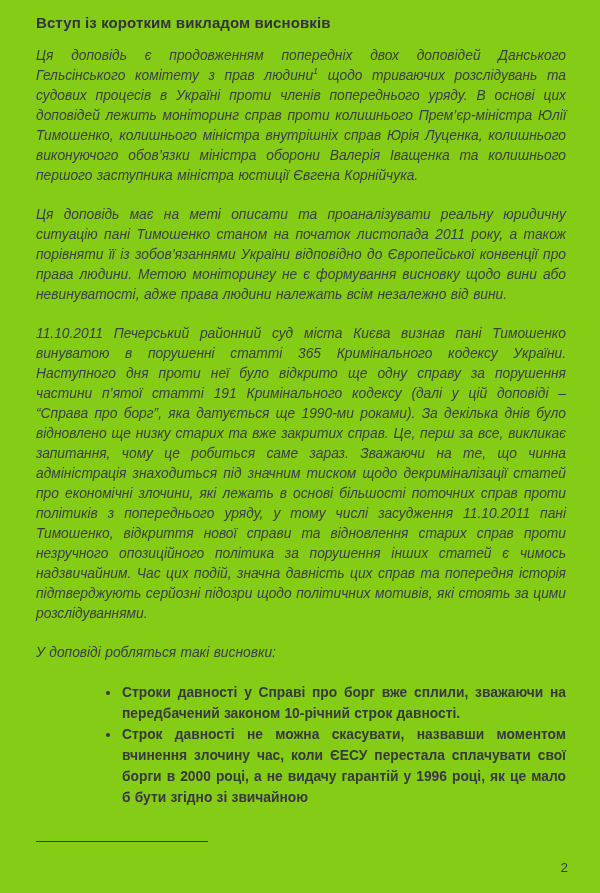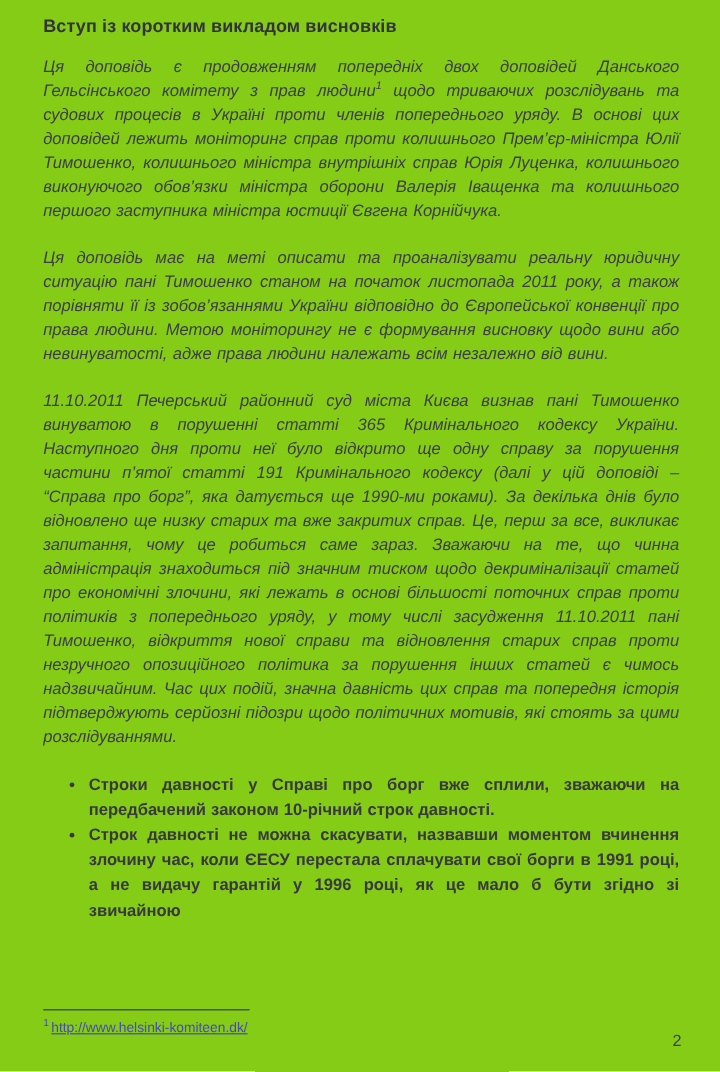--- a/index.html
+++ b/index.html
@@ -50,20 +50,21 @@
     list-style: disc;
   }
   .conclusion {
     font-weight: bold;
     font-size: 13.8px;
     line-height: 21px;
     text-align: justify;
     word-spacing: 0.4px;
     padding-left: 1px;
     color: #38383f;
+    margin-left: 48px;
   }
   .footnote {
     position: absolute;
     left: 36px;
     top: 841px;
     width: 530px;
   }
   .footnote-rule {
     width: 172px;
     height: 0;
@@ -102,26 +103,26 @@
 
     <h1 class="doc-title">Вступ із коротким викладом висновків</h1>
 
     <p class="para"><span>Ця доповідь є продовженням попередніх двох доповідей Данського Гельсінського комітету з прав людини</span><sup class="fnref">1</sup><span> щодо триваючих розслідувань та судових процесів в Україні проти членів попереднього уряду. В основі цих доповідей лежить моніторинг справ проти колишнього Прем’єр-міністра Юлії Тимошенко, колишнього міністра внутрішніх справ Юрія Луценка, колишнього виконуючого обов’язки міністра оборони Валерія Іващенка та колишнього першого заступника міністра юстиції Євгена Корнійчука.</span></p>
 
     <p class="para">Ця доповідь має на меті описати та проаналізувати реальну юридичну ситуацію пані Тимошенко станом на початок листопада 2011 року, а також порівняти її із зобов’язаннями України відповідно до Європейської конвенції про права людини. Метою моніторингу не є формування висновку щодо вини або невинуватості, адже права людини належать всім незалежно від вини.</p>
 
     <p class="para">11.10.2011 Печерський районний суд міста Києва визнав пані Тимошенко винуватою в порушенні статті 365 Кримінального кодексу України. Наступного дня проти неї було відкрито ще одну справу за порушення частини п’ятої статті 191 Кримінального кодексу (далі у цій доповіді – “Справа про борг”, яка датується ще 1990-ми роками). За декілька днів було відновлено ще низку старих та вже закритих справ. Це, перш за все, викликає запитання, чому це робиться саме зараз. Зважаючи на те, що чинна адміністрація знаходиться під значним тиском щодо декриміналізації статей про економічні злочини, які лежать в основі більшості поточних справ проти політиків з попереднього уряду, у тому числі засудження 11.10.2011 пані Тимошенко, відкриття нової справи та відновлення старих справ проти незручного опозиційного політика за порушення інших статей є чимось надзвичайним. Час цих подій, значна давність цих справ та попередня історія підтверджують серйозні підозри щодо політичних мотивів, які стоять за цими розслідуваннями.</p>
 
 
+    <p class="para">У доповіді робляться такі висновки:</p>
 
     <ul class="conclusions">
       <li class="conclusion">Строки давності у Справі про борг вже сплили, зважаючи на передбачений законом 10-річний строк давності.</li>
-      <li class="conclusion">Строк давності не можна скасувати, назвавши моментом вчинення злочину час, коли ЄЕСУ перестала сплачувати свої борги в 1991 році, а не видачу гарантій у 1996 році, як це мало б бути згідно зі звичайною</li>
+      <li class="conclusion">Строк давності не можна скасувати, назвавши моментом вчинення злочину час, коли ЄЕСУ перестала сплачувати свої борги в 2000 році, а не видачу гарантій у 1996 році, як це мало б бути згідно зі звичайною</li>
     </ul>
   </div>
 
   <div class="footnote">
     <div class="footnote-rule"></div>
-    <div class="footnote-line"><sup class="footnote-marker">1</sup><a class="footnote-link" href="#">http://www.helsinki-komiteen.dk/</a></div>
   </div>
 
   <div class="page-number">2</div>
 </div>
 
 </body></html>

